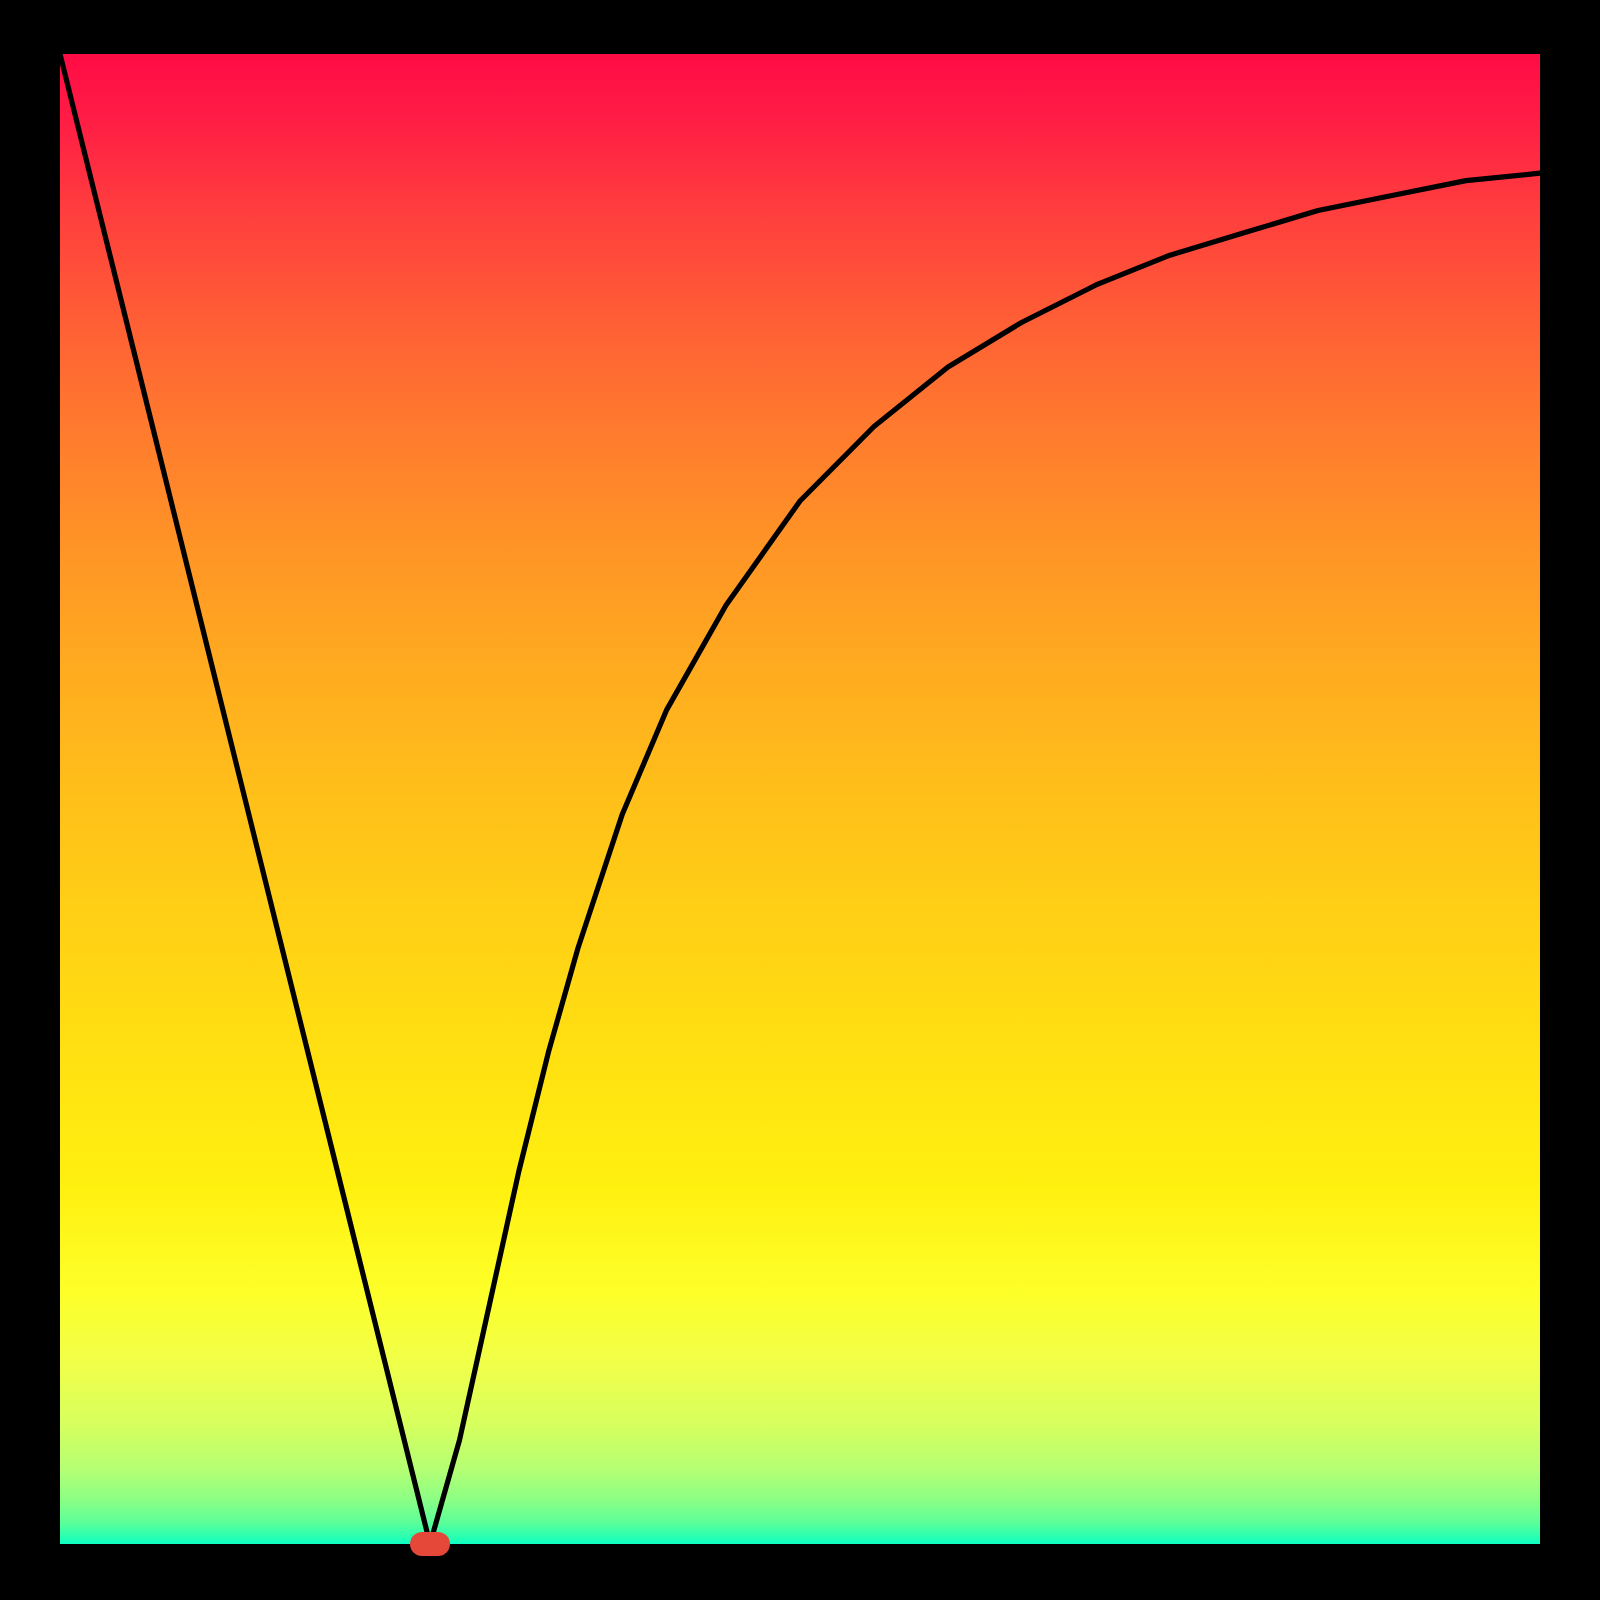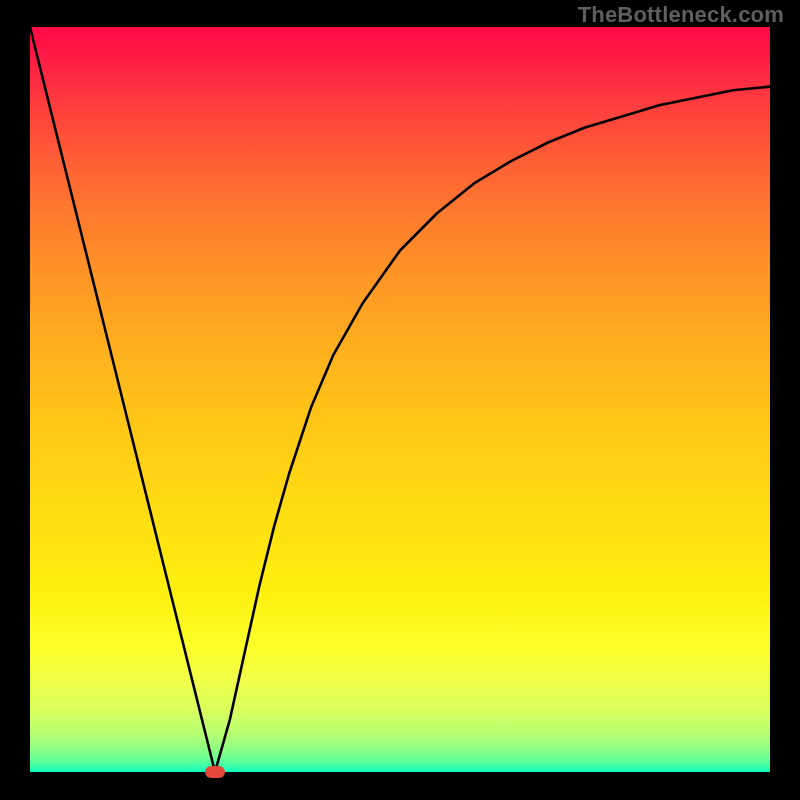--- a/index.html
+++ b/index.html
@@ -69,21 +69,20 @@
     height: 12px;
     border-radius: 6px;
     background: #e54838;
     transform: translate(-50%, -50%);
   }
 </style>
 </head>
 <body>
 
 <div class="frame">
-  <div class="watermark">TheBottleneck.com</div>
 
   <div class="plot">
     <div class="gradient"></div>
     <svg class="curve" viewBox="0 0 740 745" preserveAspectRatio="none">
       <path id="curve-path" fill="none" stroke="#000" stroke-width="2.6" stroke-linecap="round" stroke-linejoin="round" d="M0.00 0.00 L37.00 149.00 L74.00 298.00 L111.00 447.00 L148.00 596.00 L162.80 655.60 L177.60 715.20 L185.00 745.00 L199.80 692.85 L214.60 625.80 L229.40 558.75 L244.20 499.15 L259.00 447.00 L281.20 379.95 L303.40 327.80 L333.00 275.65 L370.00 223.50 L407.00 186.25 L444.00 156.45 L481.00 134.10 L518.00 115.48 L555.00 100.58 L592.00 89.40 L629.00 78.23 L666.00 70.77 L703.00 63.32 L740.00 59.60"></path>
     </svg>
     <div id="marker" class="marker" style="left: 185px; top: 745px;"></div>
   </div>
 </div>
 

